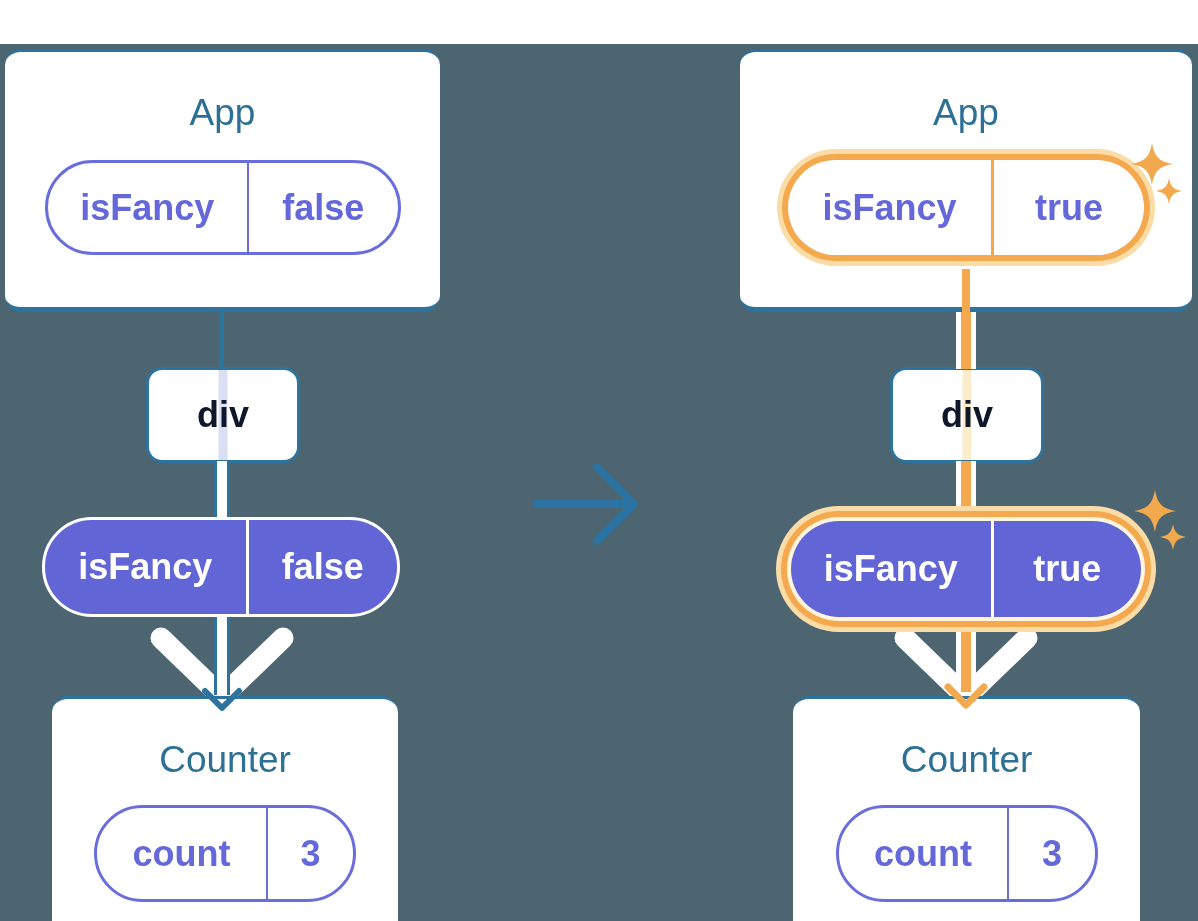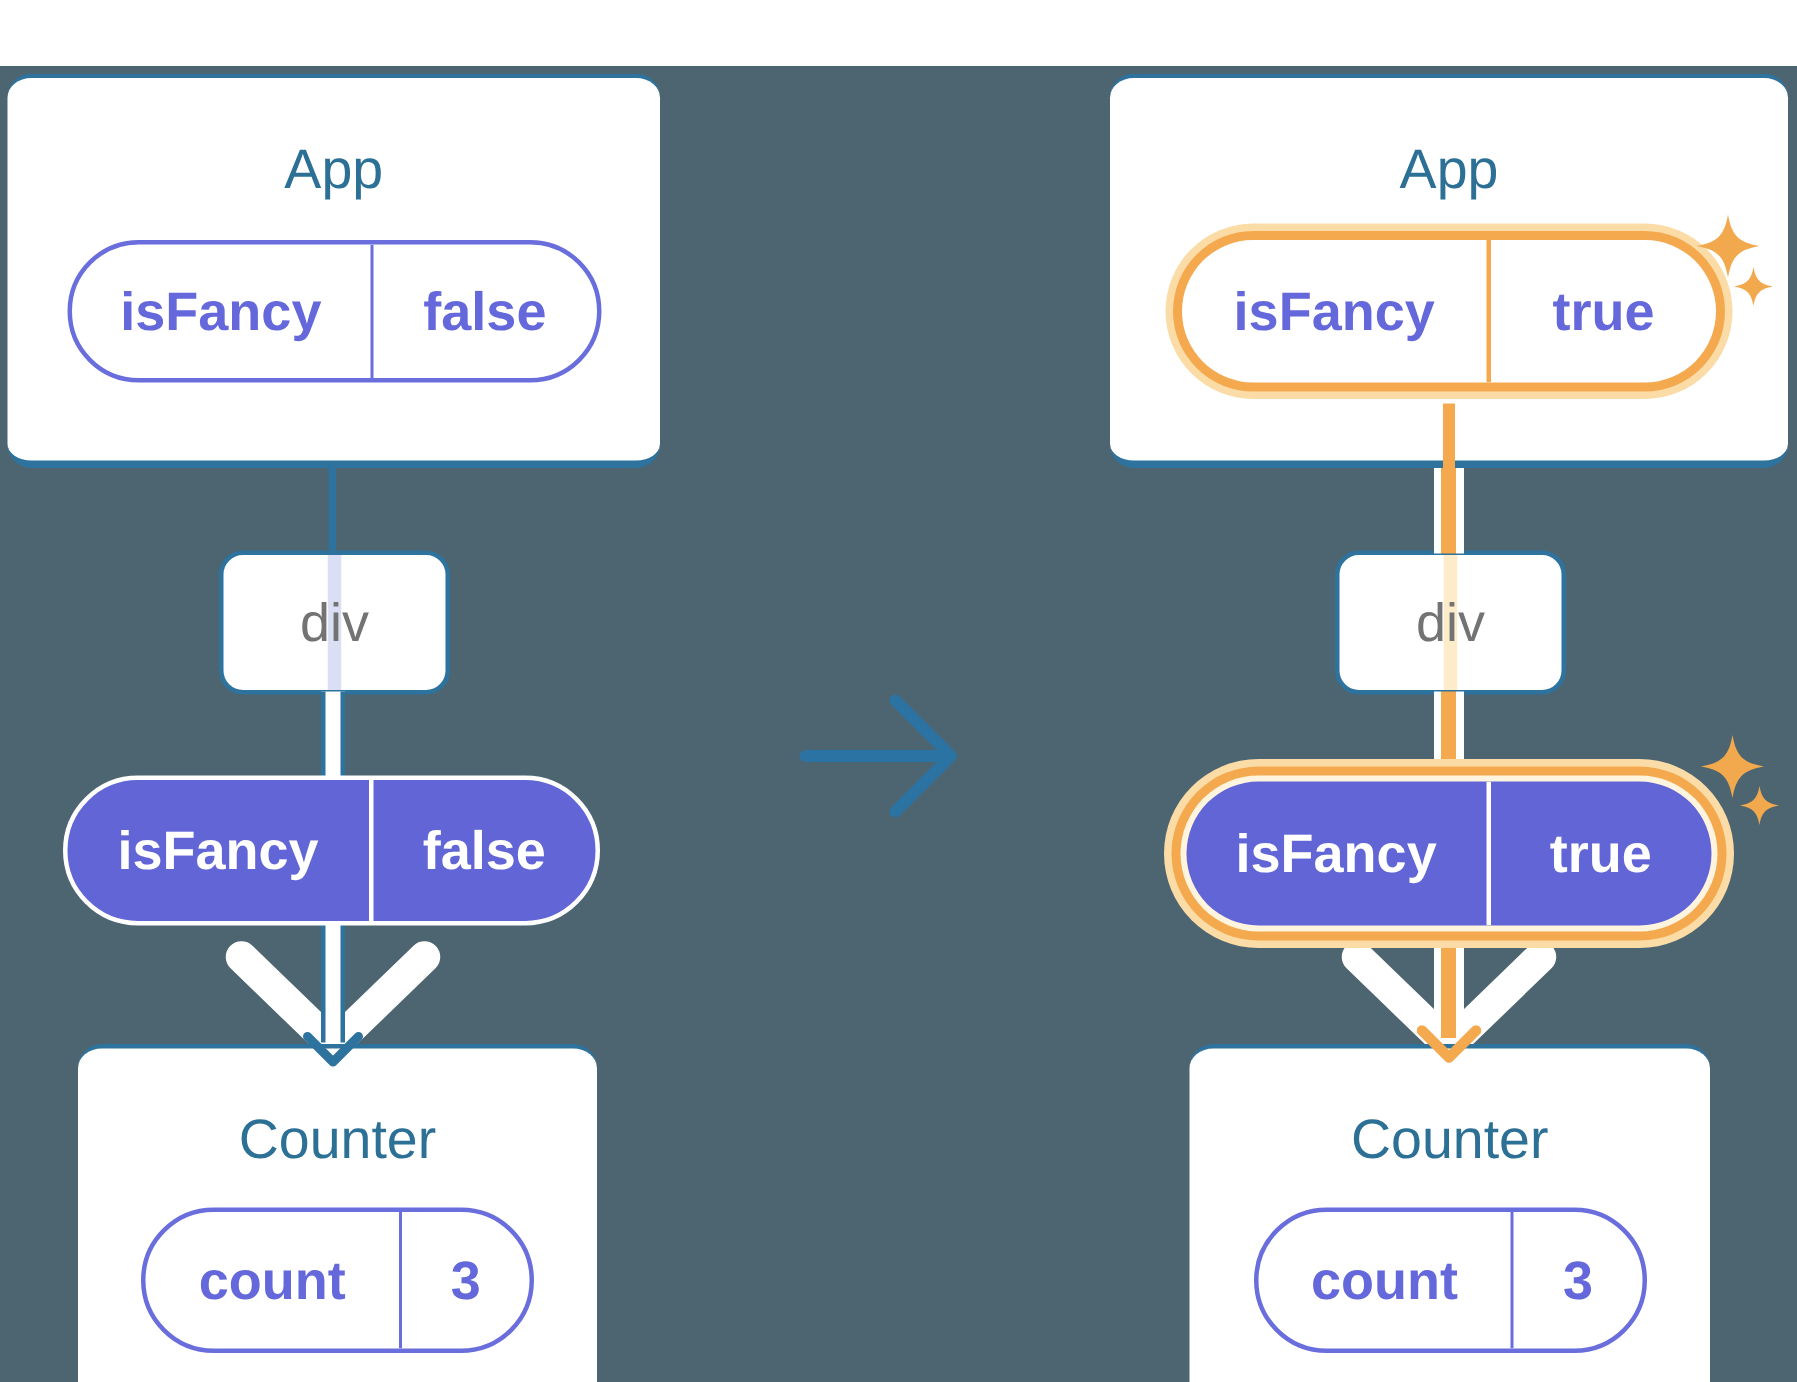--- a/index.html
+++ b/index.html
@@ -63,21 +63,21 @@
     position:absolute; width:154px; height:96px; box-sizing:border-box;
     background:#fff; border:3px solid #2e739e; border-radius:16px;
     display:flex; align-items:center; justify-content:center;
   }
   .div-node .stripe {
     position:absolute; top:0; bottom:0; left:50%; width:9px;
     transform:translateX(-50%);
   }
   .div-node .lbl {
     position:relative; z-index:1;
-    font-size:36px; font-weight:400; color:#737373;
+    font-size:36px; font-weight:700; color:#0f172a;
   }
   .teal-line { position:absolute; background:#2e739e; }
   .pipe-teal {
     position:absolute; width:10px; background:#ffffff;
     border-left:3px solid #2e739e; border-right:3px solid #2e739e;
     z-index:3;
   }
   .pipe-orange {
     position:absolute; width:20px; z-index:3;
     background:linear-gradient(90deg,#fff 0,#fff 5px,#f5a94f 5px,#f5a94f 15px,#fff 15px,#fff 20px);

